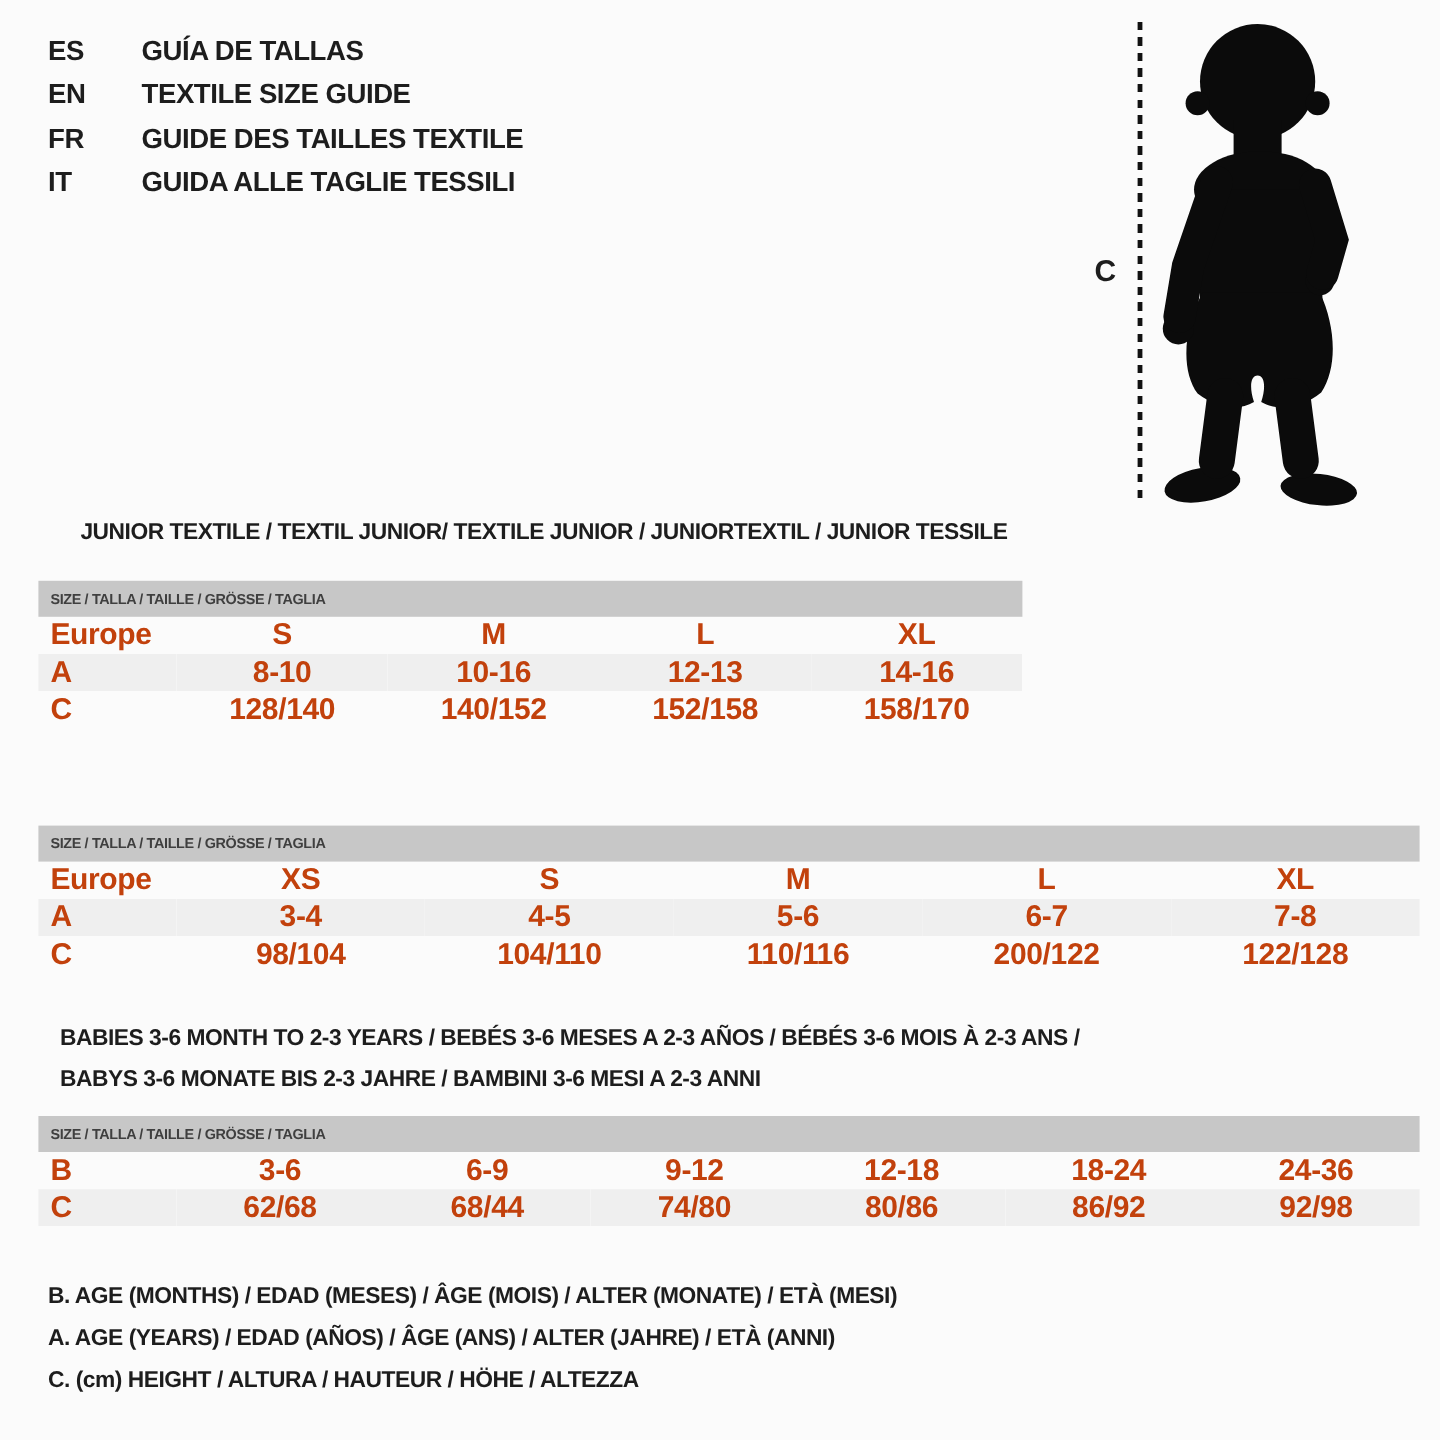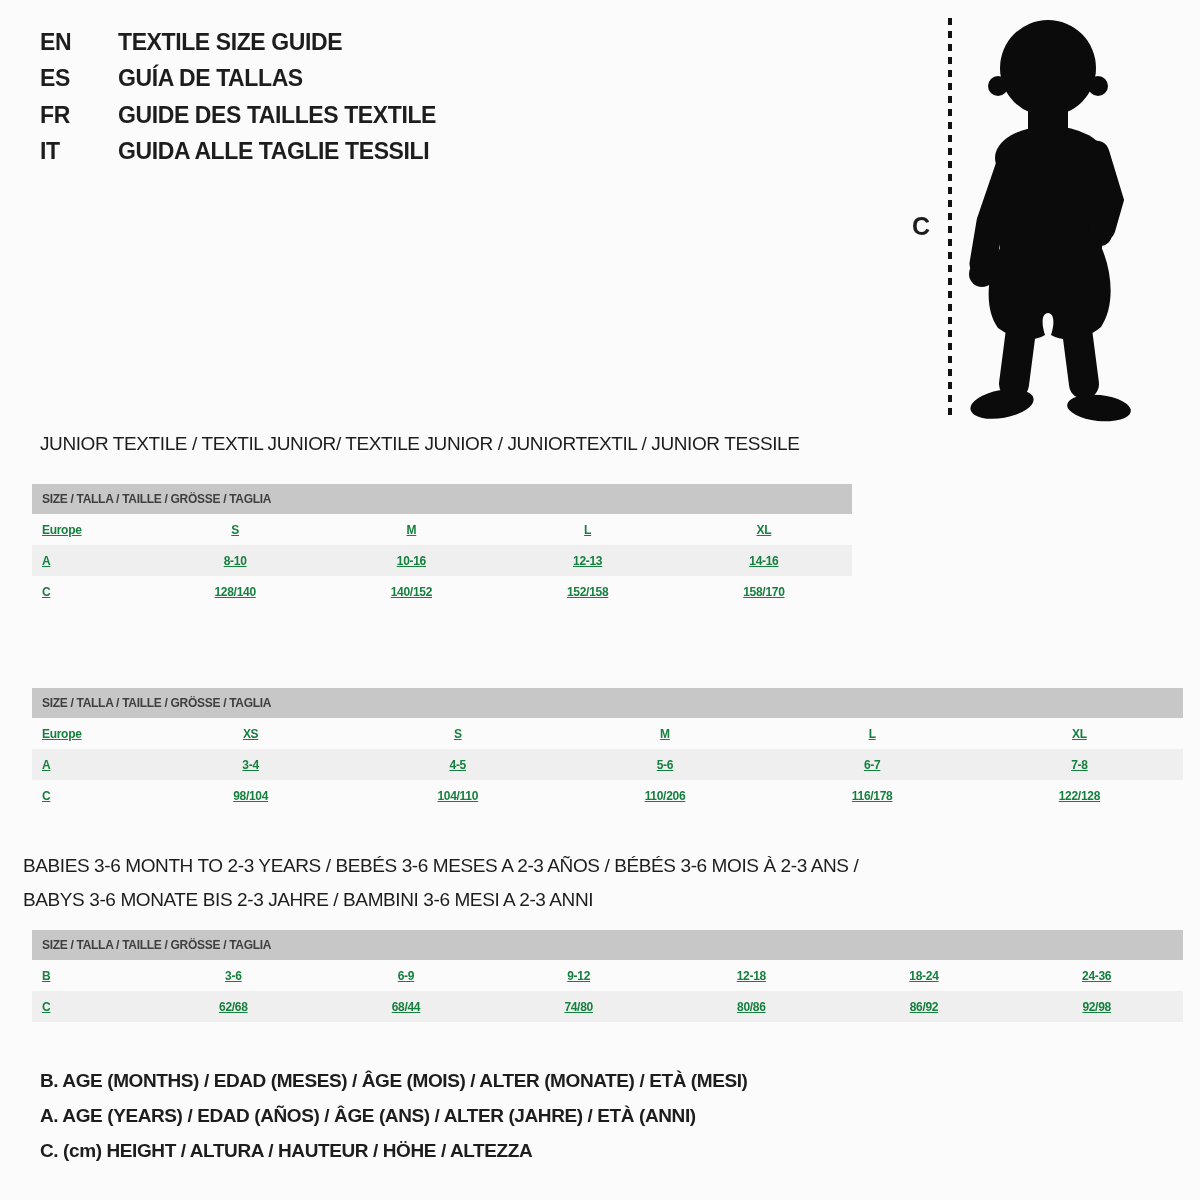--- a/index.html
+++ b/index.html
@@ -17,61 +17,61 @@
               font-size:23px; font-weight:700; letter-spacing:-0.4px; white-space:nowrap; }
   .lang-code { width:78px; }
 
   
   .height-line { position:absolute; left:948px; top:18px; width:4px; height:398px;
                  background:repeating-linear-gradient(to bottom,#111 0 7px,transparent 7px 13px); }
   .height-label { position:absolute; left:912px; top:212px; font-size:25px; font-weight:700; }
   .figure-svg { position:absolute; left:958px; top:12px; }
 
   
-  .section-title { position:absolute; font-size:19px; font-weight:400;
-                   letter-spacing:-0.4px; white-space:nowrap; }
+  .section-title { position:absolute; font-size:19px; font-weight:700;
+                   letter-spacing:-0.4px; white-space:nowrap;margin-left:27px; }
   .title-junior   { left:40px; top:433px; }
   .title-children { left:40px; top:641px; }
   .title-babies   { left:23px; top:849px; line-height:34px; }
   .sub { font-size:13px; vertical-align:-4px; letter-spacing:-0.2px; }
 
   
   .size-table { position:absolute; }
   .table-junior   { left:32px; top:484px; width:820px; }
   .table-children { left:32px; top:688px; width:1151px; }
   .table-babies   { left:32px; top:930px; width:1151px; }
 
   .size-bar { height:30px; background:var(--bar-bg,#c7c7c7); color:var(--bar-text,#3f3f3f);
               font-size:12px; font-weight:700; line-height:30px; padding-left:10px;
               letter-spacing:-0.3px; }
   table { width:100%; border-collapse:collapse; table-layout:fixed; }
-  td { height:31px; text-align:center; font-size:12px; font-weight:700;
-       letter-spacing:-0.3px; color:#15803d; padding:0; overflow:hidden;text-decoration:underline; }
+  td { height:31px; text-align:center; font-size:25px; font-weight:700;
+       letter-spacing:-0.3px; color:#c2410c; padding:0; overflow:hidden; }
   td.rowlabel { text-align:left; padding-left:10px; }
   col.labelcol { width:115px; }
   tr.shaded { background:var(--shade,#efefef); }
 
   
   .footnotes { position:absolute; left:40px; top:1070px; }
   .footnote { height:35px; line-height:21px; font-size:19px; font-weight:700;
               letter-spacing:-0.4px; white-space:nowrap; }
 </style>
 </head>
 <body>
 
 <div class="canvas">
 
   <div class="lang-block">
     <div class="lang-row">
+      <span class="lang-code">ES</span>
+      <span class="lang-label">GUÍA DE TALLAS</span>
+    </div>
+    <div class="lang-row">
       <span class="lang-code">EN</span>
       <span class="lang-label">TEXTILE SIZE GUIDE</span>
-    </div>
-    <div class="lang-row">
-      <span class="lang-code">ES</span>
-      <span class="lang-label">GUÍA DE TALLAS</span>
     </div>
     <div class="lang-row">
       <span class="lang-code">FR</span>
       <span class="lang-label">GUIDE DES TAILLES TEXTILE</span>
     </div>
     <div class="lang-row">
       <span class="lang-code">IT</span>
       <span class="lang-label">GUIDA ALLE TAGLIE TESSILI</span>
     </div>
   </div>
@@ -154,22 +154,22 @@
             <td>3-4</td>
             <td>4-5</td>
             <td>5-6</td>
             <td>6-7</td>
             <td>7-8</td>
           </tr>
           <tr>
             <td class="rowlabel">C</td>
             <td>98/104</td>
             <td>104/110</td>
-            <td>110/206</td>
-            <td>116/178</td>
+            <td>110/116</td>
+            <td>200/122</td>
             <td>122/128</td>
           </tr>
         </tbody>
     </table>
   </div>
 
   <div class="section-title title-babies">
     <div>BABIES 3-6 MONTH TO 2-3 YEARS / BEBÉS 3-6 MESES A 2-3 AÑOS / BÉBÉS 3-6 MOIS À 2-3 ANS /</div>
     <div>BABYS 3-6 MONATE BIS 2-3 JAHRE / BAMBINI 3-6 MESI A 2-3 ANNI</div>
   </div>

